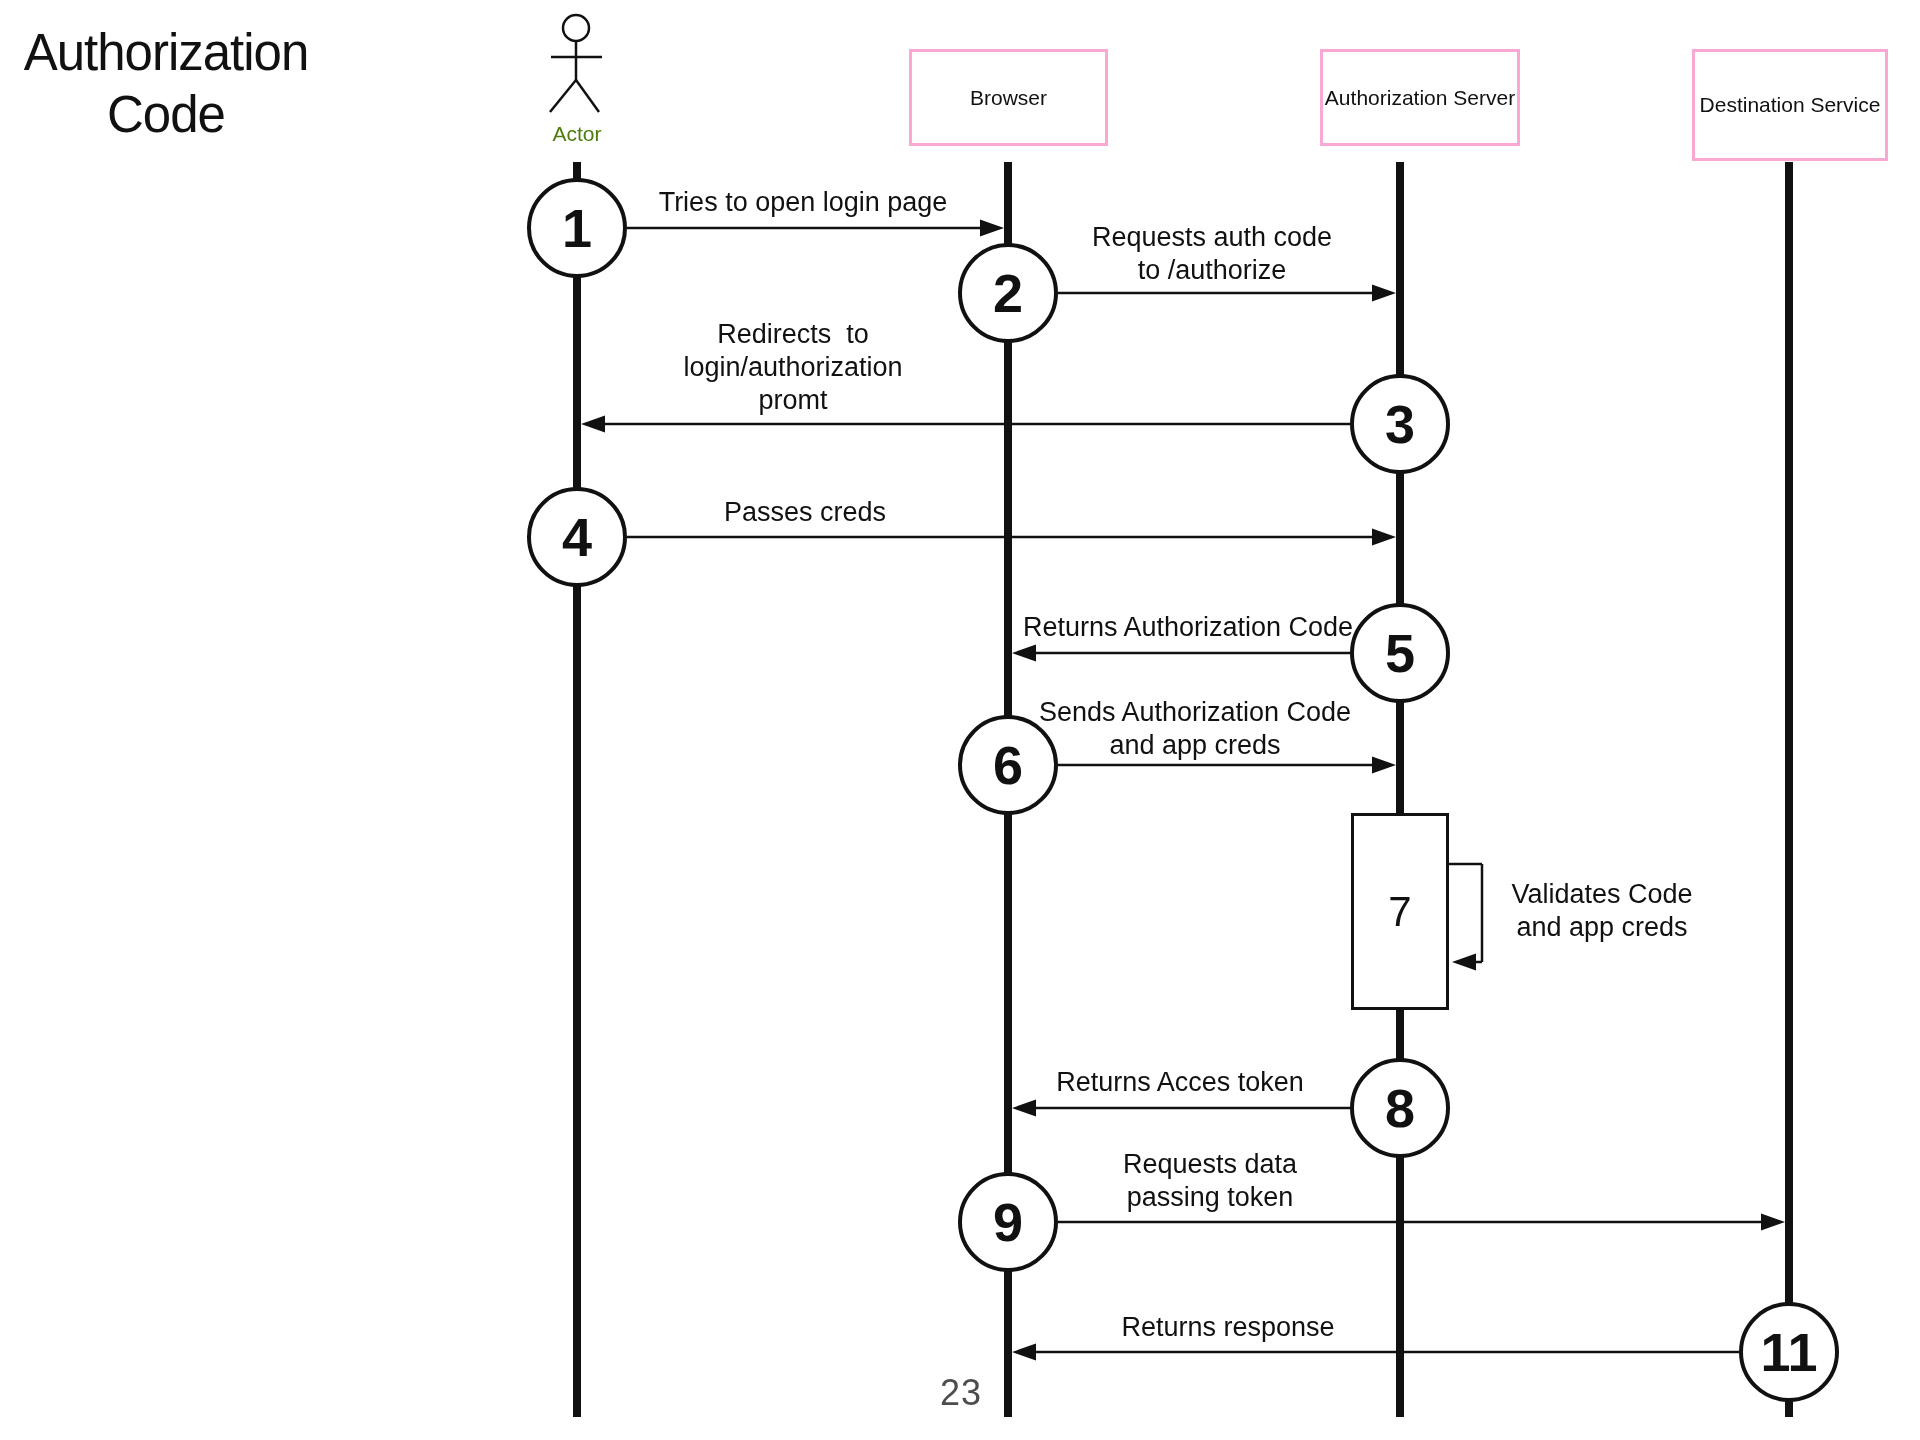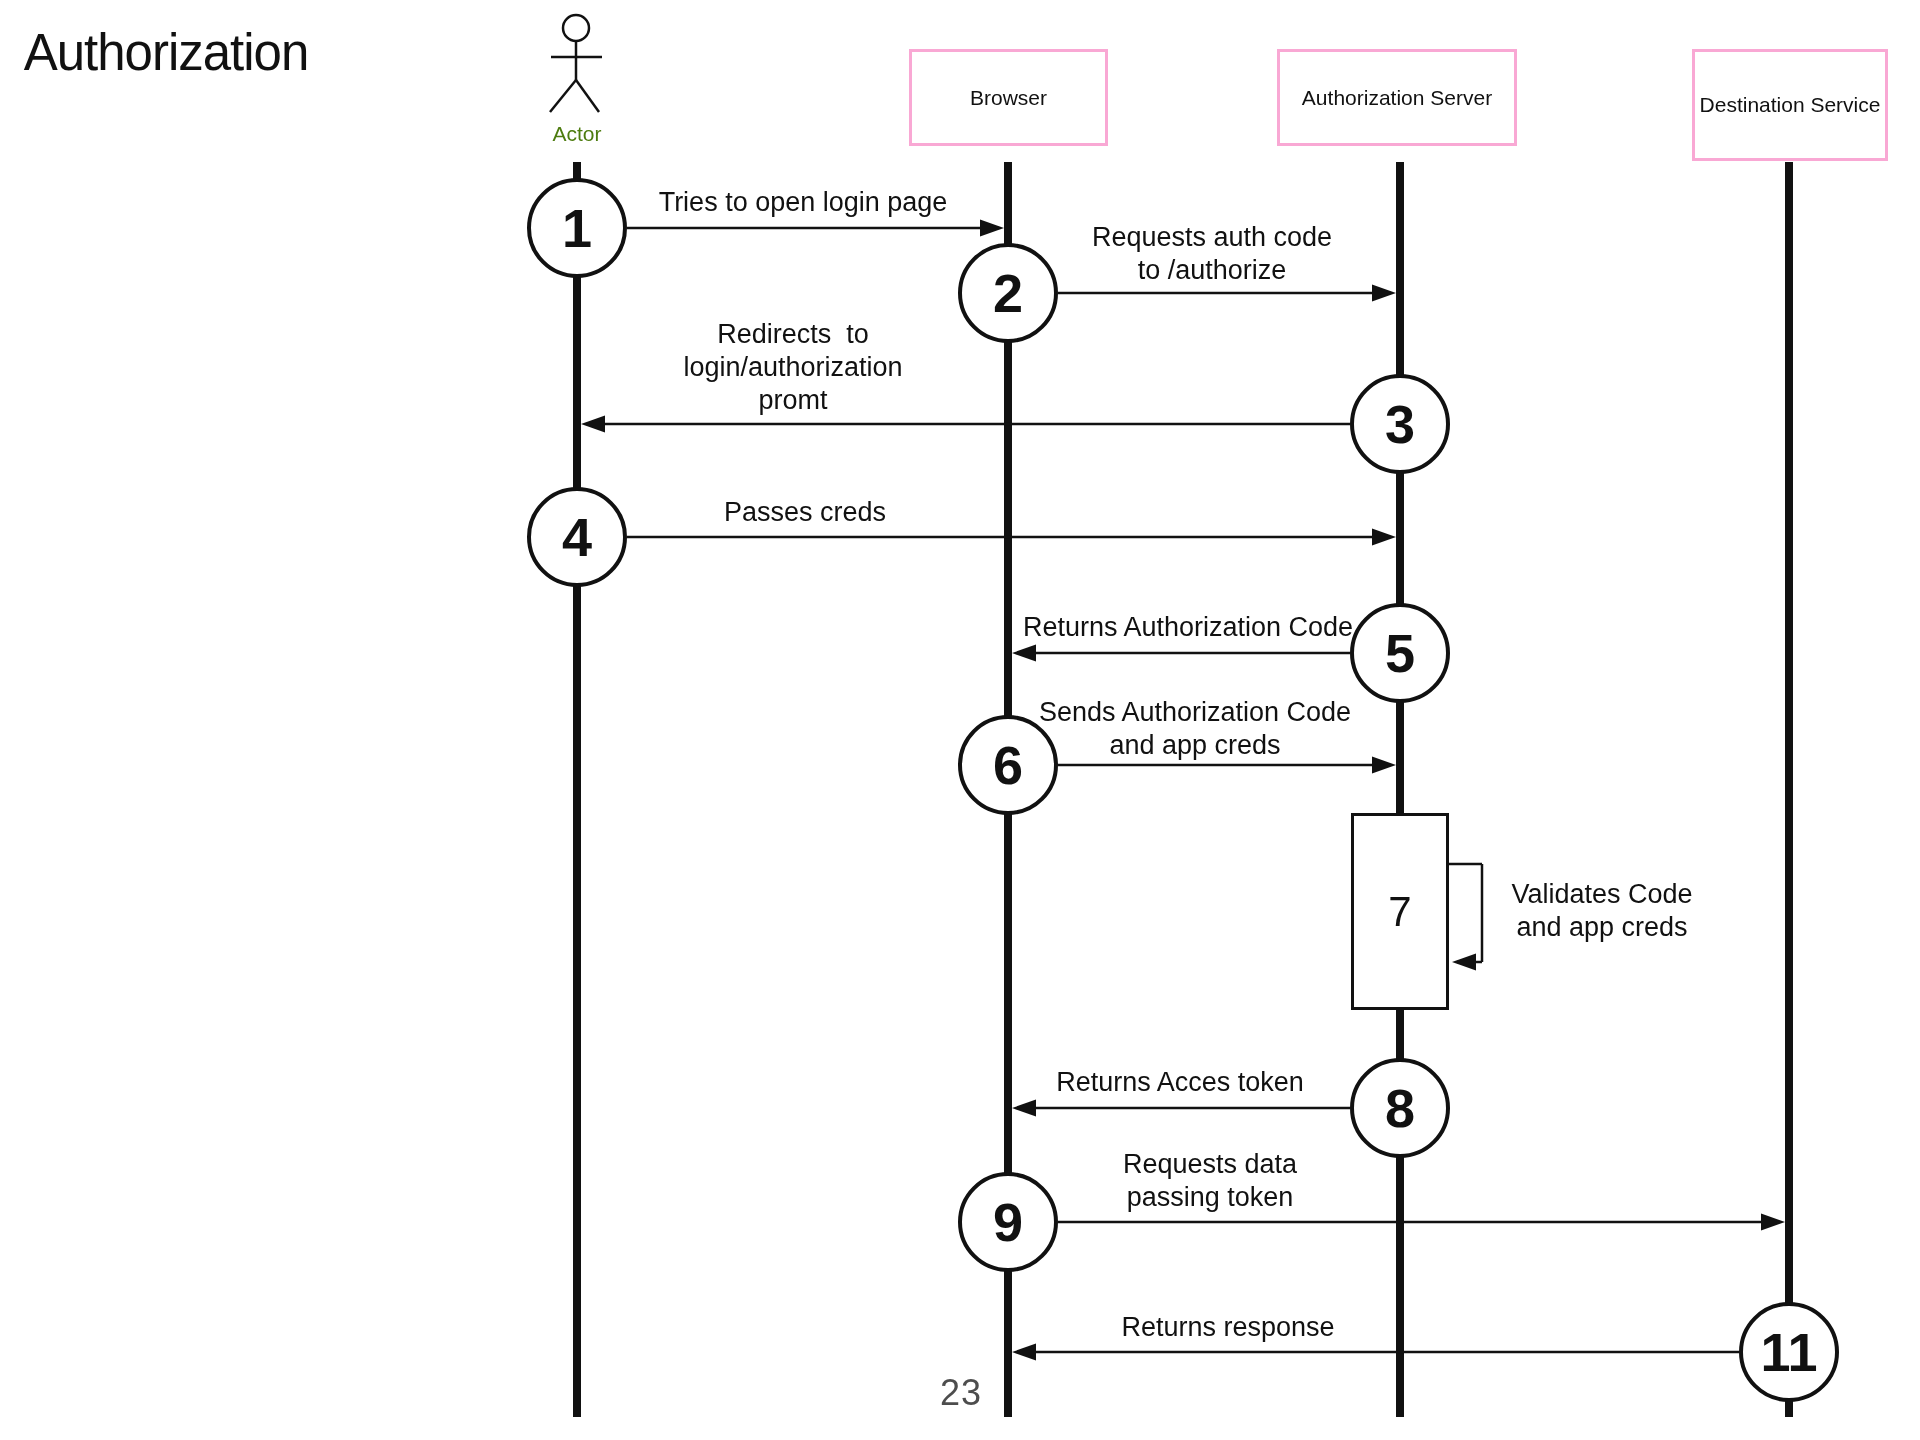--- a/index.html
+++ b/index.html
@@ -40,20 +40,21 @@
     position:absolute;left:926px;top:1372px;width:70px;text-align:center;
     font-size:36px;color:#4d4d4d;font-weight:400;letter-spacing:1px;
   }
 </style>
 </head>
 <body>
 
 <div id="canvas">
   <div id="slide-title">
     <div>Authorization</div>
+    <div>Code</div>
   </div>
 
   <svg id="diagram-svg" viewBox="0 0 1920 1440" xmlns="http://www.w3.org/2000/svg">
       <g stroke="#111111" stroke-width="2.5" fill="none">
         <circle cx="576" cy="28" r="13"></circle>
         <line x1="576" y1="41" x2="576" y2="80"></line>
         <line x1="551" y1="57" x2="602" y2="57"></line>
         <line x1="576" y1="80" x2="550" y2="112"></line>
         <line x1="576" y1="80" x2="599" y2="112"></line>
       </g>
@@ -83,21 +84,21 @@
       <line x1="1482" y1="864" x2="1482" y2="962" stroke="#111111" stroke-width="2.5"></line>
       <line x1="1482" y1="962" x2="1457" y2="962" stroke="#111111" stroke-width="2.5"></line>
       <polygon points="1452,962 1476,953.5 1476,970.5" fill="#111111"></polygon>
     </svg>
 
   <div id="overlay">
       <div class="participant-label-actor" style="left: 577px; top: 122px;">Actor</div>
       <div class="participant-box" style="left: 909px; top: 49px; width: 199px; height: 97px;">
         <span>Browser</span>
       </div>
-      <div class="participant-box" style="left: 1277px; top: 49px; width: 240px; height: 97px;">
+      <div class="participant-box" style="left: 1320px; top: 49px; width: 200px; height: 97px;">
         <span>Authorization Server</span>
       </div>
       <div class="participant-box" style="left: 1692px; top: 49px; width: 196px; height: 112px;">
         <span>Destination Service</span>
       </div>
       <div class="activation-box" style="left: 1351px; top: 813px; width: 98px; height: 197px;">
         <span>7</span>
       </div>
       <div class="msg-label" style="left: 1292px; top: 878px;">
         <div>Validates Code</div>

